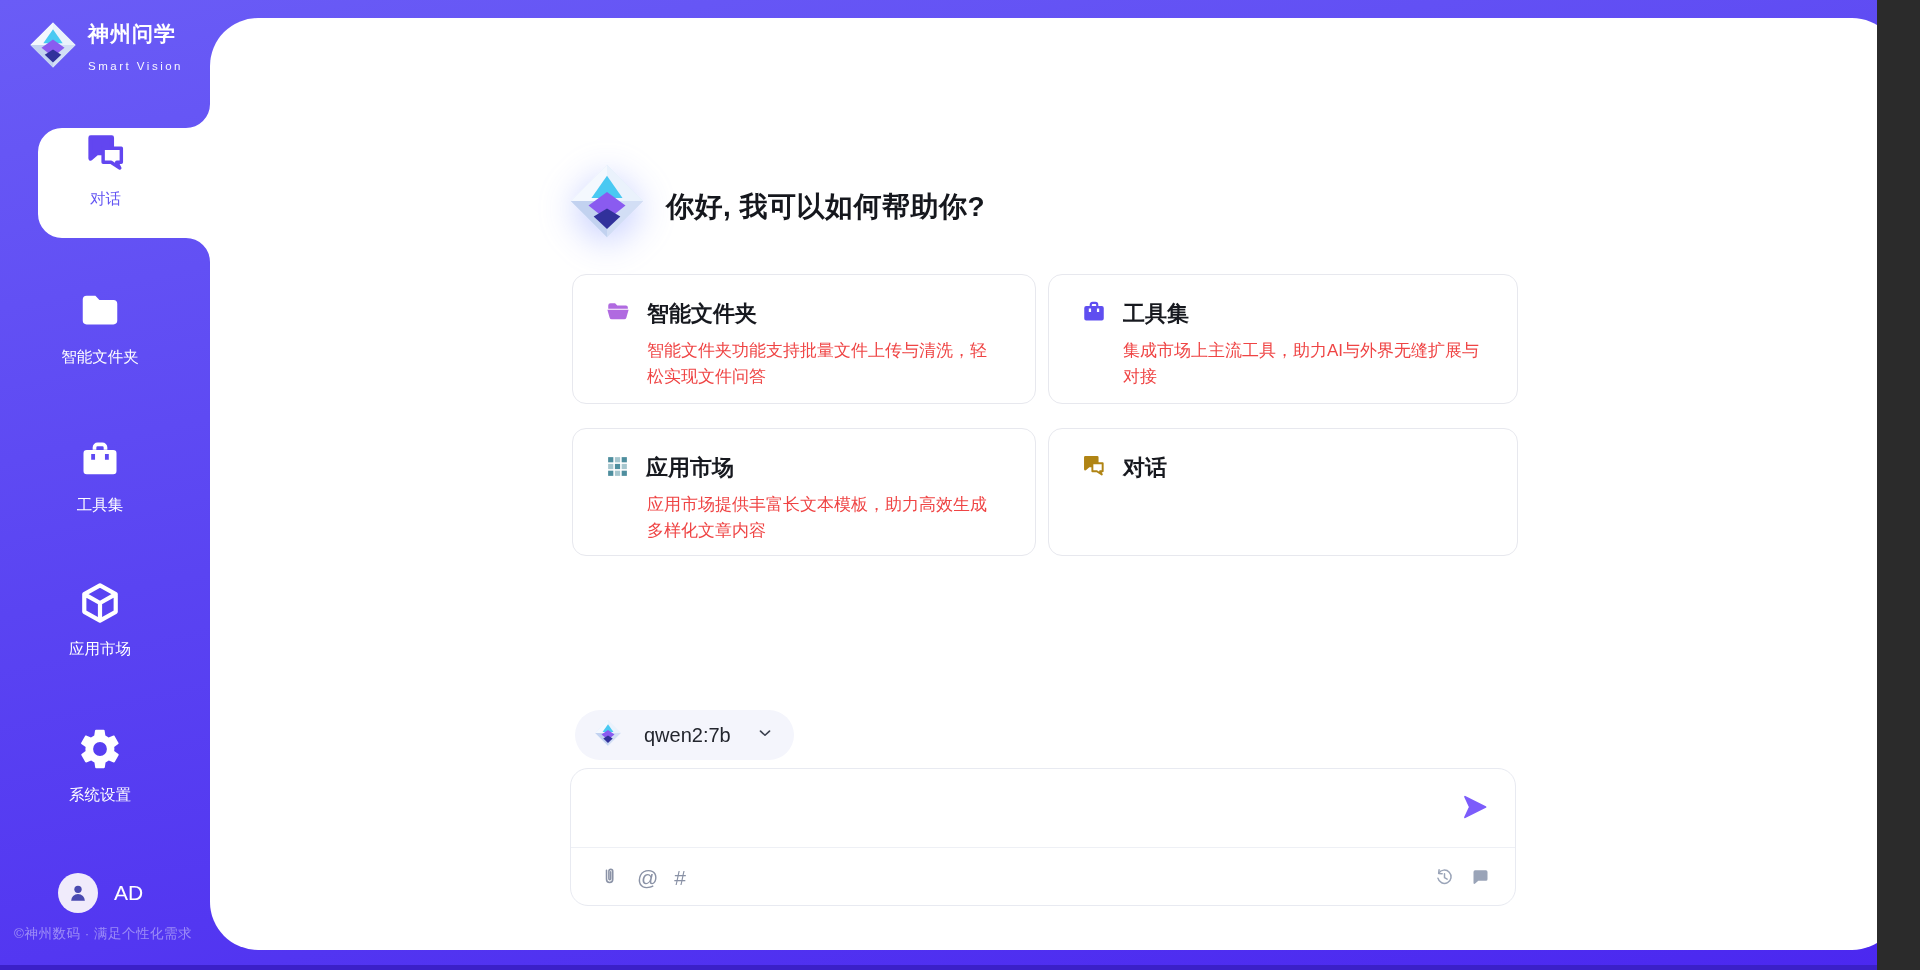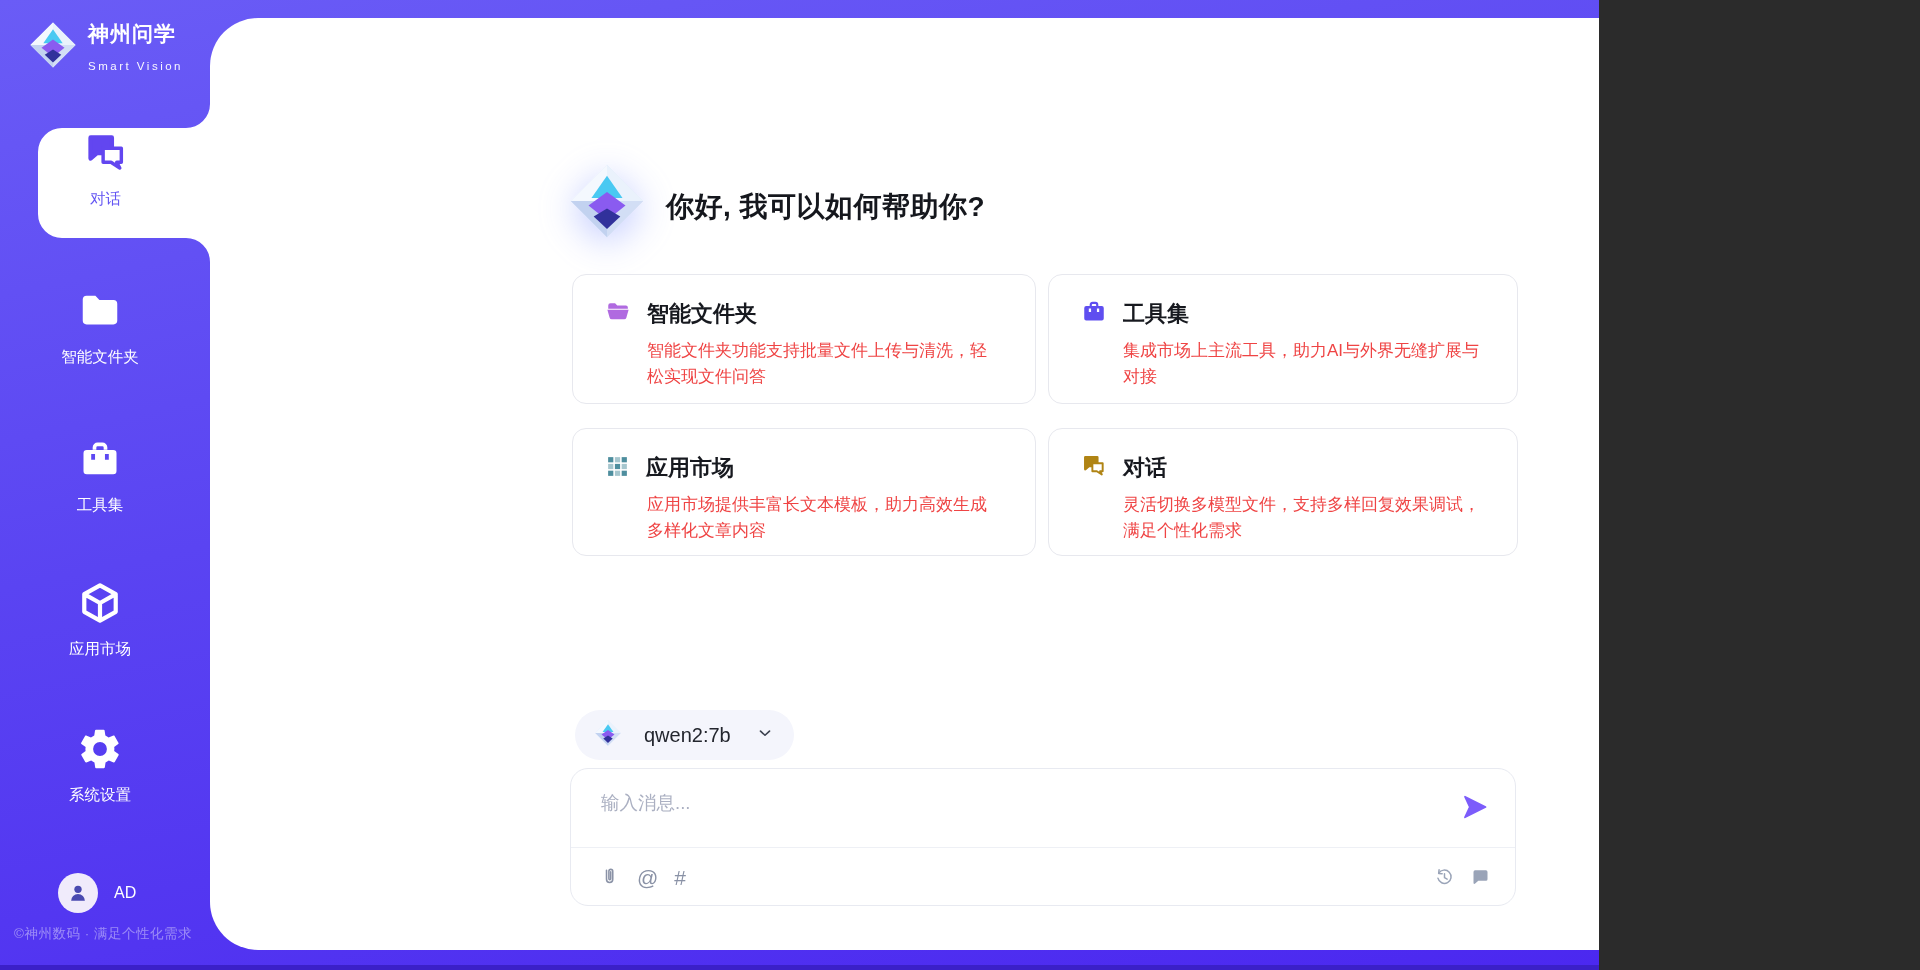--- a/index.html
+++ b/index.html
@@ -1,17 +1,17 @@
 <!DOCTYPE html>
 <html><head>
 <meta charset="utf-8">
 <style>
   html,body{margin:0;padding:0;background:#2b2b2b;}
   .page{
-    position:relative;width:1599px;height:970px;overflow:hidden;
+    position:relative;width:1877px;height:970px;overflow:hidden;
     background:linear-gradient(168deg,#6a5cf6 0%,#5a44f2 45%,#4b28f0 100%);
     font-family:"Liberation Sans","DejaVu Sans",sans-serif;
     -webkit-font-smoothing:antialiased;
   }
   .bottom-edge{position:absolute;left:0;bottom:0;width:100%;height:5px;background:#3b20c8;}
 
   
   .panel{position:absolute;left:210px;top:18px;width:1690px;height:932px;background:#ffffff;border-radius:48px;}
 
   
@@ -23,21 +23,21 @@
   .nav-active{position:absolute;left:38px;top:130px;width:135px;display:flex;flex-direction:column;align-items:center;gap:9px;cursor:pointer;}
   .nav-active .lbl{color:#6355f3;font-size:15.5px;}
   .nav-active .ic{color:#6246f0;}
 
   .nav-item{position:absolute;left:20px;width:160px;display:flex;flex-direction:column;align-items:center;gap:9px;cursor:pointer;color:#fff;}
   .nav-item .lbl{font-size:15.5px;}
   .nav-f{top:288px;} .nav-t{top:438px;} .nav-c{top:580px;} .nav-g{top:726px;}
 
   .user-row{position:absolute;left:58px;top:873px;display:flex;align-items:center;gap:16px;cursor:pointer;}
   .avatar{width:40px;height:40px;border-radius:50%;background:#f0ebfb;display:flex;align-items:center;justify-content:center;color:#4a4ab0;}
-  .user-name{color:#fff;font-size:16px;}
+  .user-name{color:#fff;font-size:21px;}
   .side-footer{position:absolute;left:14px;top:925px;color:rgba(255,255,255,.42);font-size:13.5px;letter-spacing:.5px;}
 
   
   .hero-logo{position:absolute;left:570px;top:164px;filter:drop-shadow(0 8px 18px rgba(120,140,255,.45));}
   .hero-title{position:absolute;left:666px;top:188px;font-size:28px;font-weight:800;color:#15171d;letter-spacing:.5px;}
 
   
   .card{position:absolute;background:#fff;border:1px solid #e7e8ee;border-radius:14px;box-sizing:border-box;padding:24px 26px 20px 32px;cursor:pointer;}
   .card-1{left:572px;top:274px;width:464px;height:130px;}
   .card-2{left:1048px;top:274px;width:470px;height:130px;}
@@ -246,39 +246,37 @@
 
   <div class="card card-4">
     <div class="card-head">
       <span class="ci-chat">
         <svg width="26" height="26" viewBox="0 0 24 24">
             <use href="#i-chat"></use>
           </svg>
       </span>
       <span class="card-title">对话</span>
     </div>
-    <div class="card-desc">灵活切换多模型文件，支持多样回复效果调试，满足个性化需求</div>
   </div>
 
   <div class="model-pill">
     <span>
       <svg width="26" height="26" viewBox="0 0 100 100">
           <use href="#i-diamond"></use>
         </svg>
     </span>
     <span class="model-name">qwen2:7b</span>
     <span class="chev">
       <svg width="18" height="18" viewBox="0 0 24 24">
           <use href="#i-chev"></use>
         </svg>
     </span>
   </div>
 
   <div class="composer">
-    <input class="composer-input" placeholder="输入消息..." style="">
     <button class="send-btn" aria-label="send">
       <svg width="28" height="28" viewBox="0 0 24 24">
           <use href="#i-send"></use>
         </svg>
     </button>
     <div class="composer-divider"></div>
     <div class="composer-bar">
       <span class="tool-group">
         <button class="icon-btn" aria-label="attach">
           <svg width="22" height="22" viewBox="0 0 24 24">

